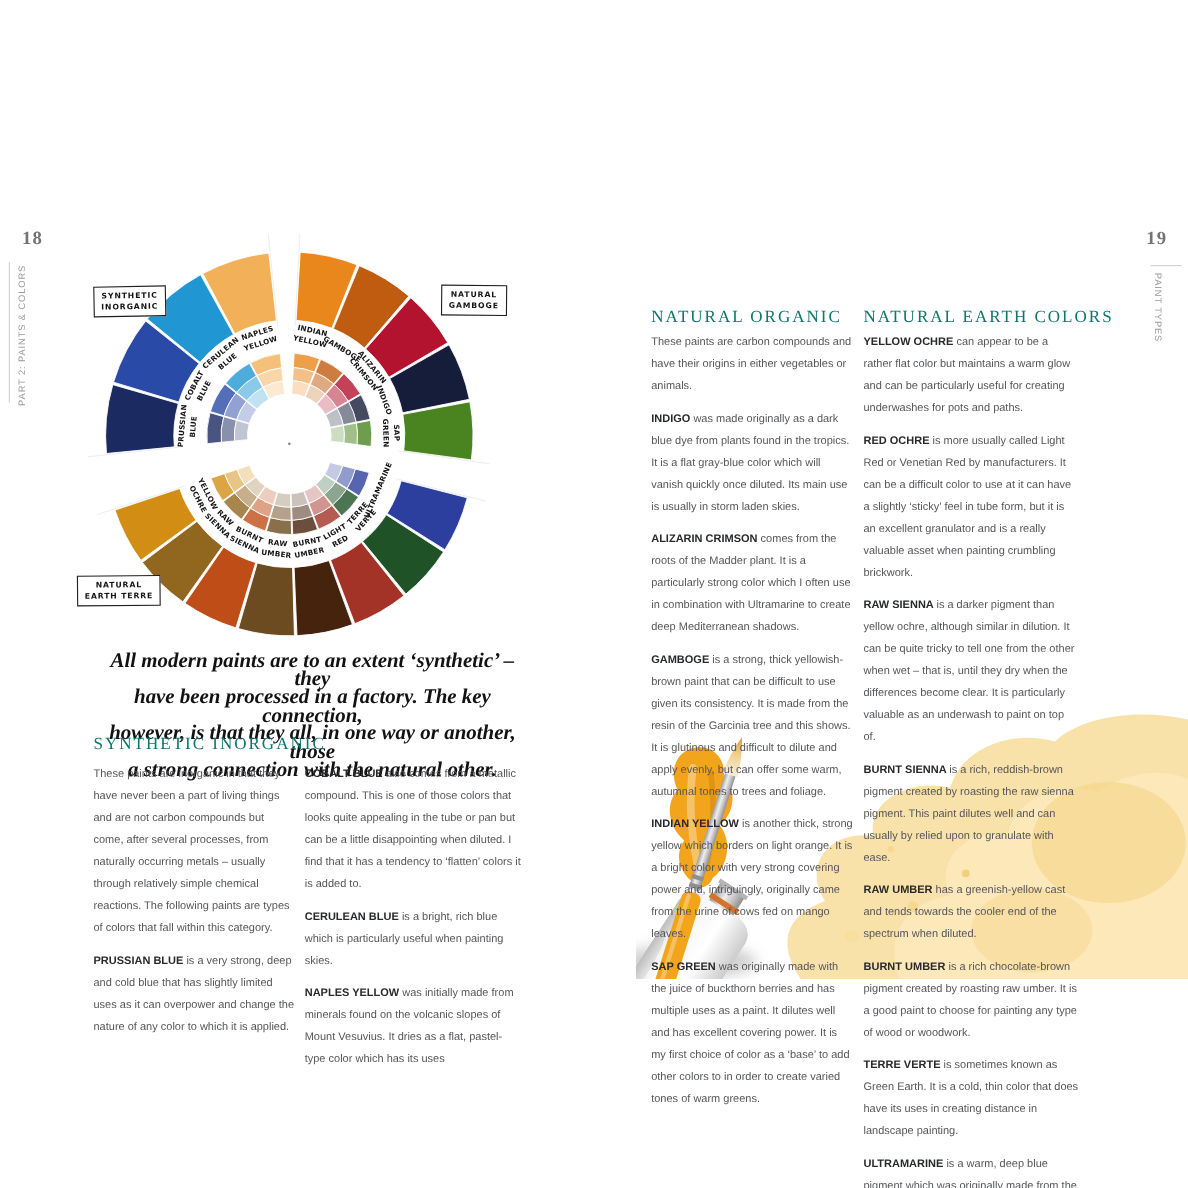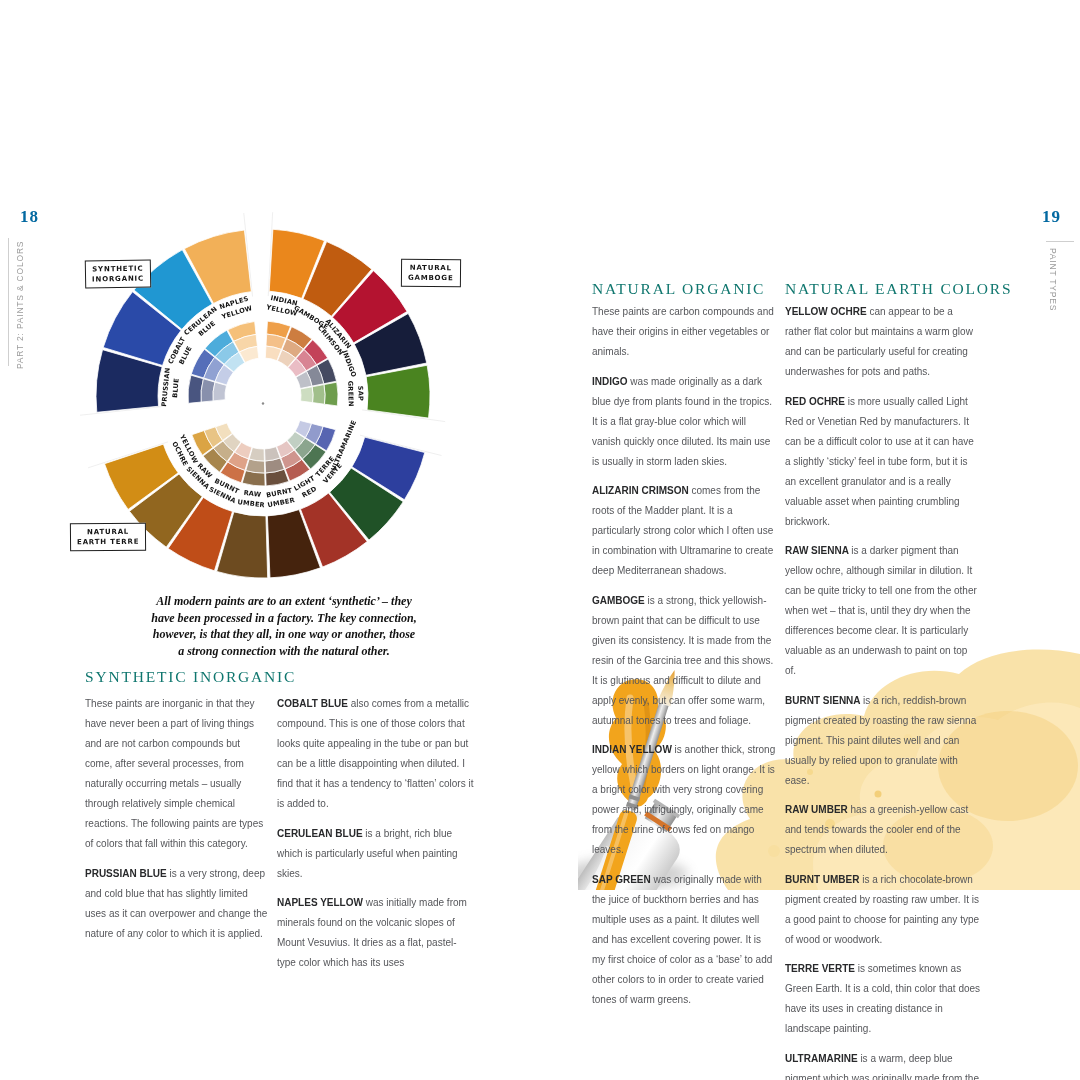--- a/index.html
+++ b/index.html
@@ -1,20 +1,20 @@
 <!DOCTYPE html>
 <html><head>
 <meta charset="utf-8">
 <style>
   html,body{margin:0;padding:0;background:#ffffff;}
   #spread{position:relative;width:1080px;height:1080px;background:#ffffff;overflow:hidden;
           font-family:"Liberation Sans",sans-serif;}
 
   .pageno{position:absolute;font-family:"Liberation Serif",serif;font-weight:700;
-          font-size:17px;color:#0369a1;letter-spacing:1px;}
+          font-size:17px;color:#737373;letter-spacing:1px;}
   #pageno-left{left:20px;top:207px;}
   #pageno-right{left:1042px;top:207px;}
 
   .side-rule-v{position:absolute;width:1px;background:#cfcfcf;}
   .side-rule-h{position:absolute;height:1px;background:#cfcfcf;}
 
   #sidebar-left-label{position:absolute;left:15px;top:369px;width:132px;
       transform:rotate(-90deg);transform-origin:0 0;
       font-size:8.5px;letter-spacing:.8px;color:#9b9b9b;white-space:nowrap;}
   #sidebar-right-label{position:absolute;left:1048px;top:248px;height:90px;
@@ -24,21 +24,21 @@
 
   .wheel-box{position:absolute;border:1.5px solid #1e1e1e;background:#fff;
       padding:3px 6px;text-align:center;font-family:"DejaVu Sans",sans-serif;
       font-weight:700;font-size:7px;letter-spacing:.8px;line-height:1.45;color:#151515;}
   #box-synthetic{left:85px;top:260px;transform:rotate(-1deg);}
   #box-organic{left:401px;top:259px;transform:rotate(.5deg);}
   #box-earth{left:70px;top:523px;transform:rotate(-.5deg);}
 
   #quote{position:absolute;left:95px;top:593px;width:378px;text-align:center;
       font-family:"Liberation Serif",serif;font-style:italic;font-weight:700;
-      font-size:12px;line-height:16.5px;color:#121212;}
+      font-size:19px;line-height:16.5px;color:#121212;}
 
   .section-heading{position:absolute;font-family:"Liberation Serif",serif;
       font-weight:400;font-size:15.5px;letter-spacing:1.8px;color:#0f766e;white-space:nowrap;}
   #heading-synthetic{left:85px;top:668px;}
   #heading-organic{left:592px;top:280px;}
   #heading-earth{left:785px;top:280px;}
 
   .col{position:absolute;font-size:10px;line-height:20px;color:#55565a;z-index:3;}
   .col p{margin:0 0 9.5px 0;}
   .col b{color:#28292b;font-weight:700;}

